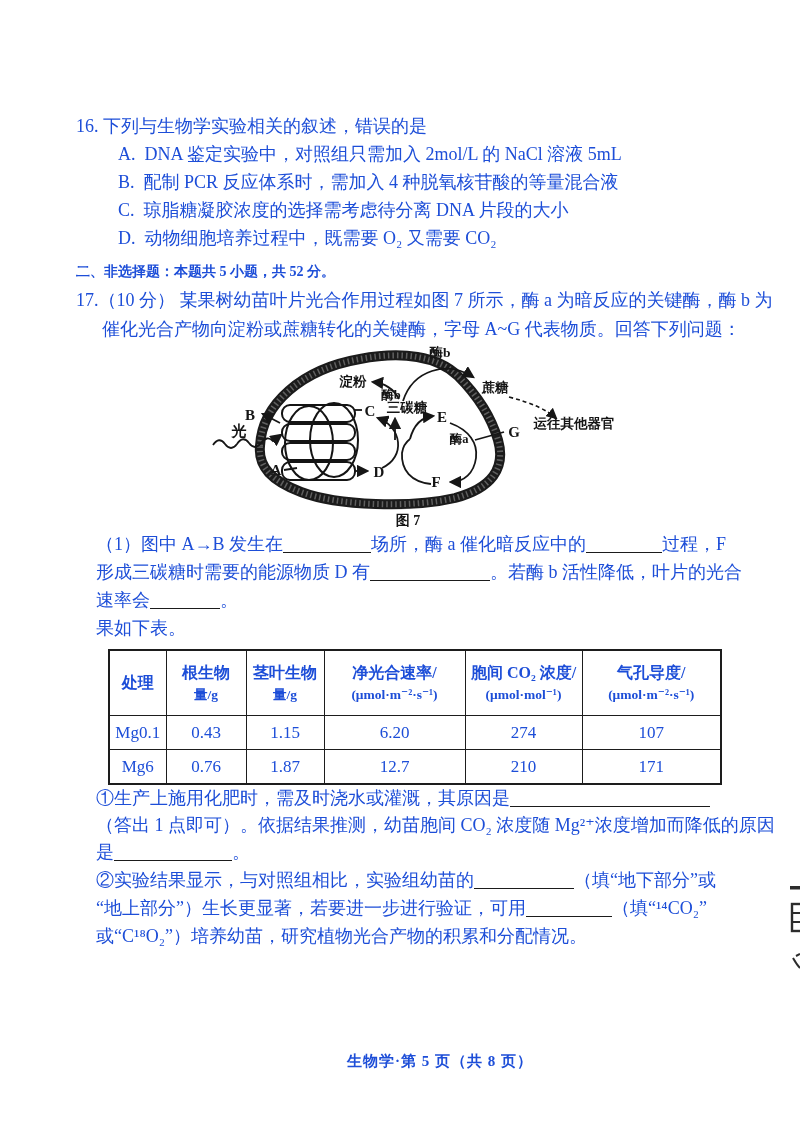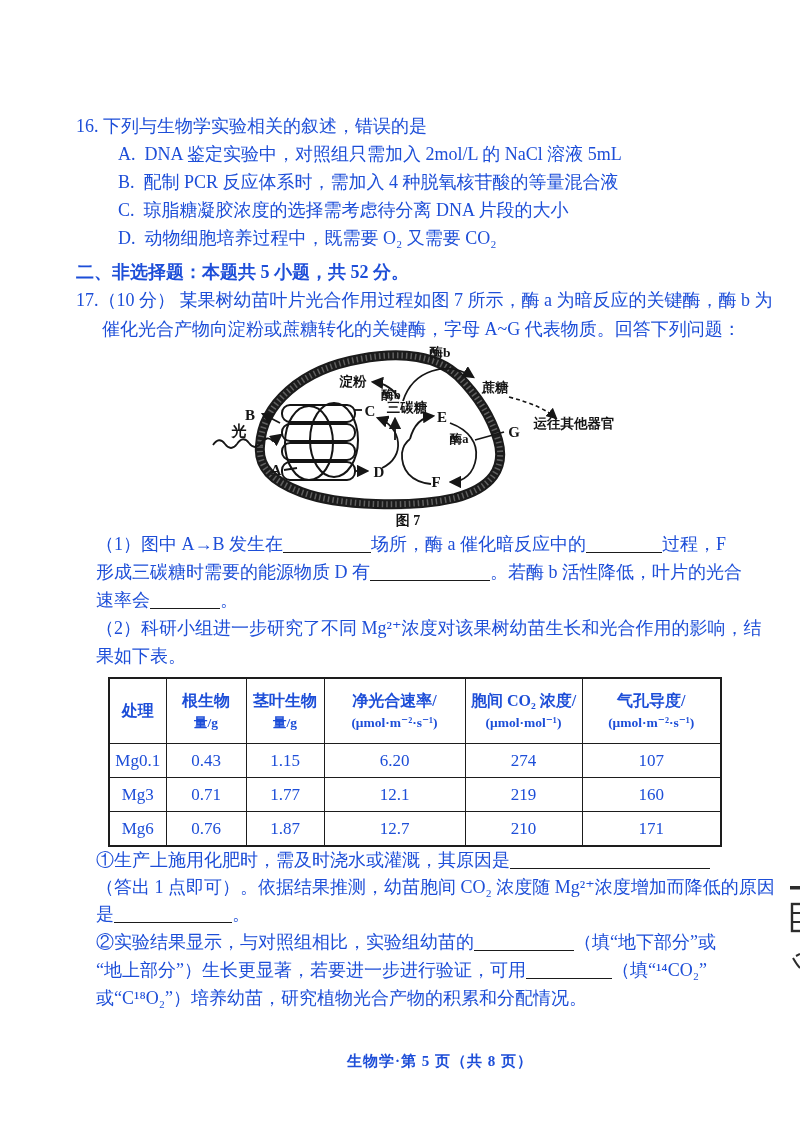--- a/index.html
+++ b/index.html
@@ -6,21 +6,21 @@
   .page{
     position:relative;width:800px;height:1131px;background:#ffffff;
     font-family:"Liberation Serif","DejaVu Serif",serif;color:#1d4ed8;
     padding:112px 56px 0 76px;box-sizing:border-box;overflow:hidden;
   }
   .tline{font-size:18px;line-height:28px;white-space:nowrap;}
   .seg{white-space:pre;}
   .blank{display:inline-block;height:16px;border-bottom:1.6px solid #1b1b1b;vertical-align:-3px;}
   .qnum{display:inline-block;}
   .q16-opts .tline{padding-left:42px;}
-  .section-title{font-weight:bold;margin-top:6px;font-size:18px;line-height:28px;white-space:nowrap;}
+  .section-title{font-weight:bold;margin-top:6px;font-size:14px;line-height:28px;white-space:nowrap;}
   .q17-l1{font-size:18px;line-height:29px;white-space:nowrap;}
   .q17-l2{font-size:18px;line-height:29px;padding-left:26px;white-space:nowrap;}
   .indent{padding-left:20px;}
   .figure-wrap{margin-left:134px;}
   .figure-wrap svg{display:block;}
   svg text{font-family:"Liberation Serif","DejaVu Serif",serif;fill:#151515;}
   .lbl{font-size:15px;font-weight:bold;}
   .lbl-cn{font-size:13.5px;font-weight:bold;}
   .lbl-sm{font-size:12.5px;font-weight:bold;}
   .cap{font-size:14px;font-weight:bold;}
@@ -124,21 +124,20 @@
         <text class="lbl-cn" x="364" y="84" text-anchor="middle">运往其他器官</text>
 
         <text class="cap" x="198" y="181" text-anchor="middle">图 7</text>
       </svg>
     </div>
 
     <div class="tline indent"><span class="seg">（1）图中 A→B 发生在</span><span class="blank" style="width: 88px;"></span><span class="seg">场所，酶 a 催化暗反应中的</span><span class="blank" style="width: 76px;"></span><span class="seg">过程，F</span></div>
     <div class="tline indent"><span class="seg">形成三碳糖时需要的能源物质 D 有</span><span class="blank" style="width: 120px;"></span><span class="seg">。若酶 b 活性降低，叶片的光合</span></div>
     <div class="tline indent"><span class="seg">速率会</span><span class="blank" style="width: 70px;"></span><span class="seg">。</span></div>
 
-    <div class="tline indent">（2）科研小组进一步研究了不同 Mg²⁺浓度对该果树幼苗生长和光合作用的影响，结</div>
     <div class="tline indent">果如下表。</div>
 
     <table class="results">
       <colgroup>
         <col style="width:57px">
           <col style="width:80px">
           <col style="width:78px">
         <col style="width:141px">
           <col style="width:117px">
           <col style="width:139px">
@@ -173,28 +172,20 @@
       <tbody>
           <tr>
             <td>Mg0.1</td>
             <td>0.43</td>
             <td>1.15</td>
             <td>6.20</td>
             <td>274</td>
             <td>107</td>
           </tr>
           <tr>
-            <td>Mg3</td>
-            <td>0.71</td>
-            <td>1.77</td>
-            <td>12.1</td>
-            <td>219</td>
-            <td>160</td>
-          </tr>
-          <tr>
             <td>Mg6</td>
             <td>0.76</td>
             <td>1.87</td>
             <td>12.7</td>
             <td>210</td>
             <td>171</td>
           </tr>
         </tbody>
     </table>
 

